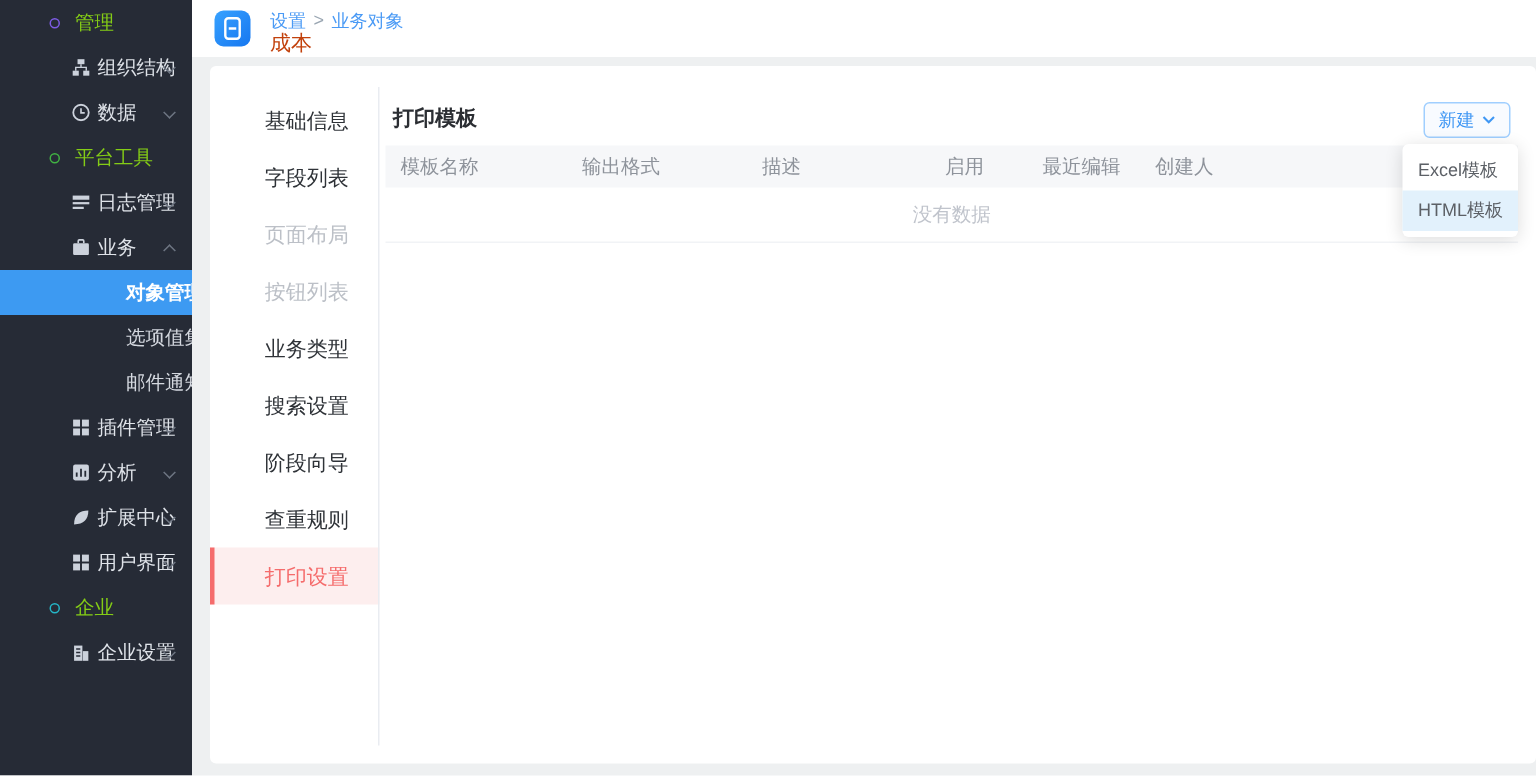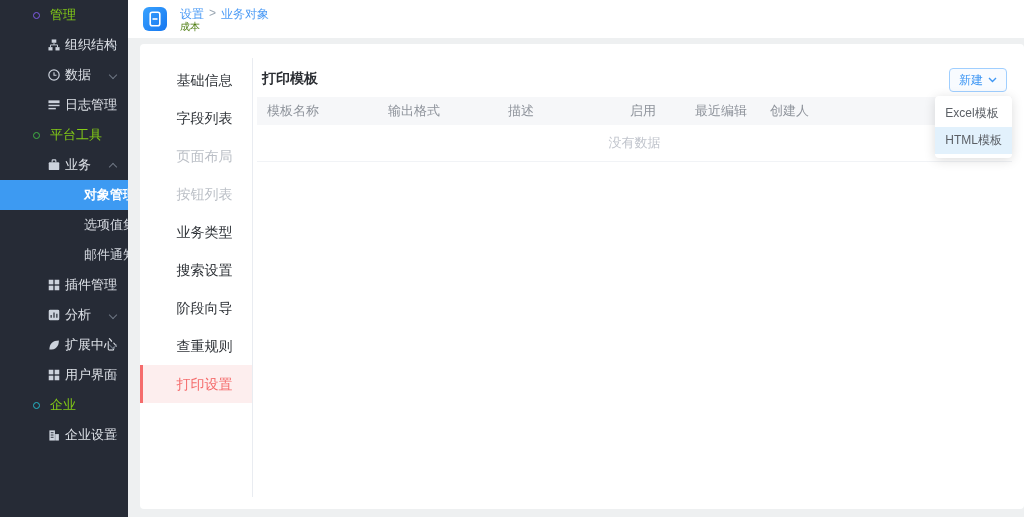--- a/index.html
+++ b/index.html
@@ -48,21 +48,21 @@
     background:#ffffff;
   }
   .app-ico {
     position:absolute; left:15px; top:7px; width:24px; height:24px;
     border-radius:6px; background:linear-gradient(135deg,#38a2ff,#1677f0);
     display:flex; align-items:center; justify-content:center;
   }
   .crumbs { position:absolute; left:52px; top:6px; font-size:12px; color:#4a9af5; display:flex; gap:5px; }
   .crumb { cursor:pointer; }
   .crumb-sep { color:#9aa6b2; }
-  .page-title { position:absolute; left:52px; top:20px; font-size:10px; color:#4d7c0f; }
+  .page-title { position:absolute; left:52px; top:20px; font-size:14px; color:#c2410c; }
 
   
   .card {
     position:absolute; left:140px; top:44px; width:884px; height:465px;
     background:#ffffff; border-radius:4px;
   }
   .tabs { position:absolute; left:0; top:0; width:113px; height:100%; padding-top:17px; }
   .tabs::after {
     content:""; position:absolute; right:0; top:14px; bottom:12px;
     width:1px; background:#e9ecf1;
@@ -140,33 +140,33 @@
 
   <div class="s-item normal">
     <svg class="ico" viewBox="0 0 13 13">
       <circle cx="6.5" cy="6.5" r="5.6" fill="none" stroke="#ccd2dc" stroke-width="1.3"></circle>
       <path d="M6.5 3.4 V6.8 H9.2" fill="none" stroke="#ccd2dc" stroke-width="1.2"></path>
     </svg>
     <span>数据</span>
     <span class="chev"></span>
   </div>
 
+  <div class="s-item header">
+    <span class="ring green"></span>
+    <span>平台工具</span>
+  </div>
+
   <div class="s-item normal">
     <svg class="ico" viewBox="0 0 13 13">
       <rect x="0.5" y="1.5" width="12" height="3" fill="#ccd2dc"></rect>
       <rect x="0.5" y="6.2" width="12" height="1.6" fill="#ccd2dc"></rect>
       <rect x="0.5" y="9.6" width="8" height="1.6" fill="#ccd2dc"></rect>
     </svg>
     <span>日志管理</span>
     <span class="chev"></span>
-  </div>
-
-  <div class="s-item header">
-    <span class="ring green"></span>
-    <span>平台工具</span>
   </div>
 
   <div class="s-item normal">
     <svg class="ico" viewBox="0 0 13 13">
       <path d="M4.5 3.5 V1.8 a0.8 0.8 0 0 1 0.8 -0.8 h2.4 a0.8 0.8 0 0 1 0.8 0.8 V3.5" fill="none" stroke="#ccd2dc" stroke-width="1.2"></path>
       <rect x="0.8" y="3.5" width="11.4" height="8.5" rx="1" fill="#ccd2dc"></rect>
     </svg>
     <span>业务</span>
     <span class="chev up"></span>
   </div>

